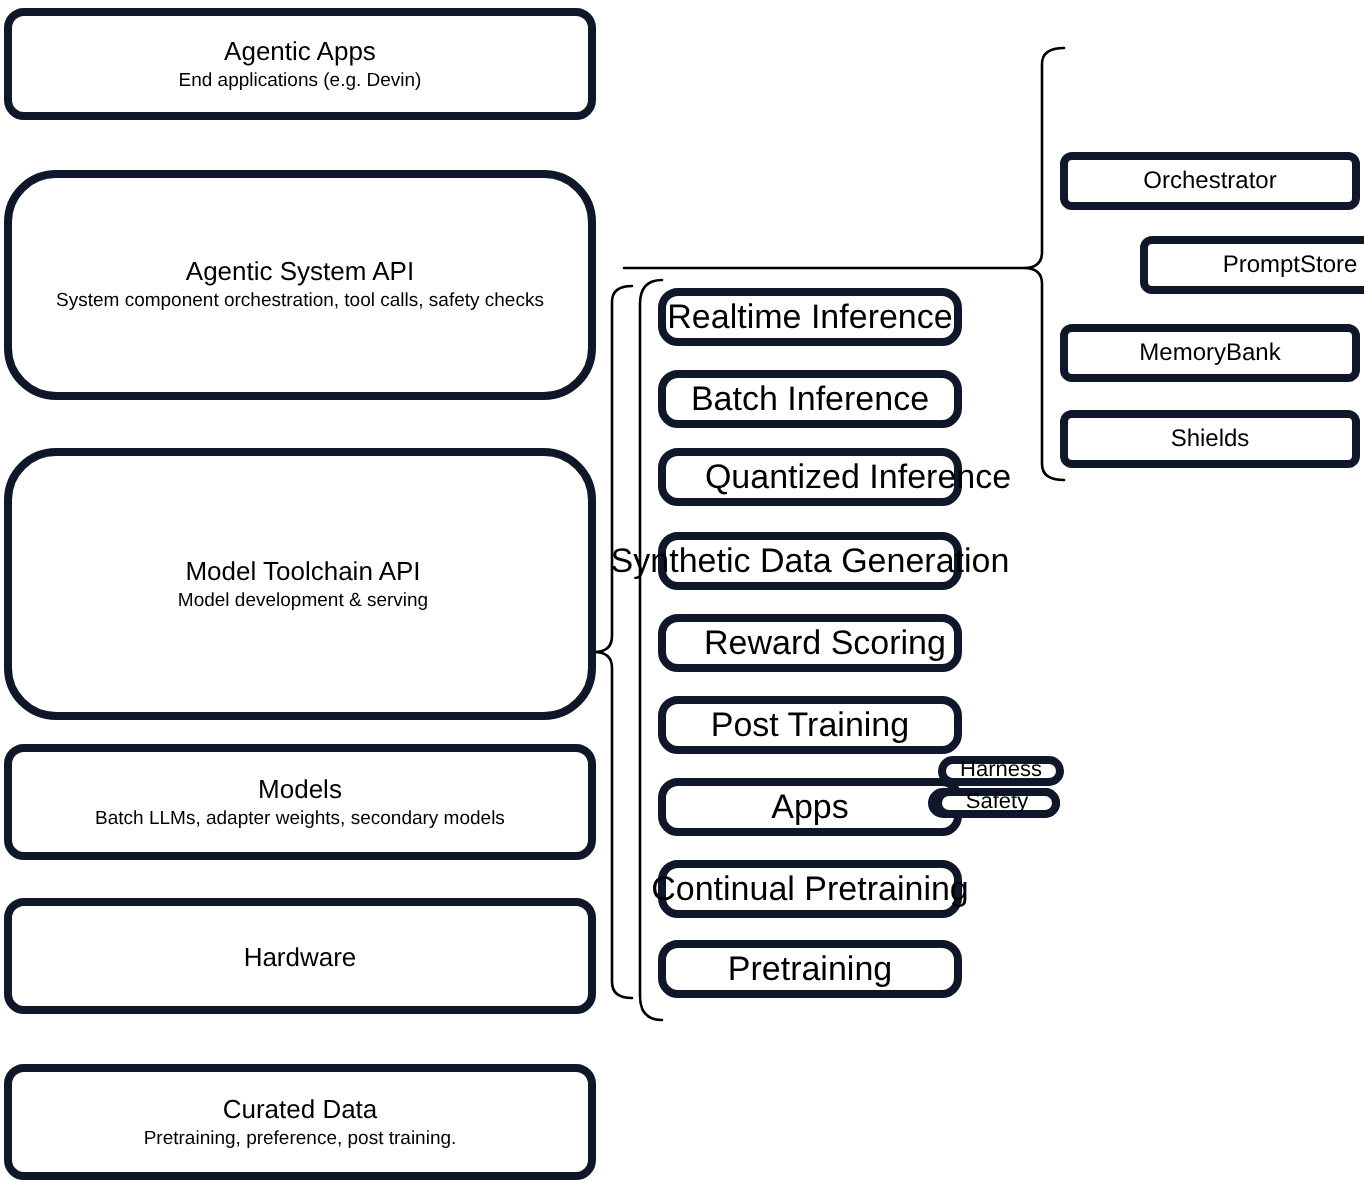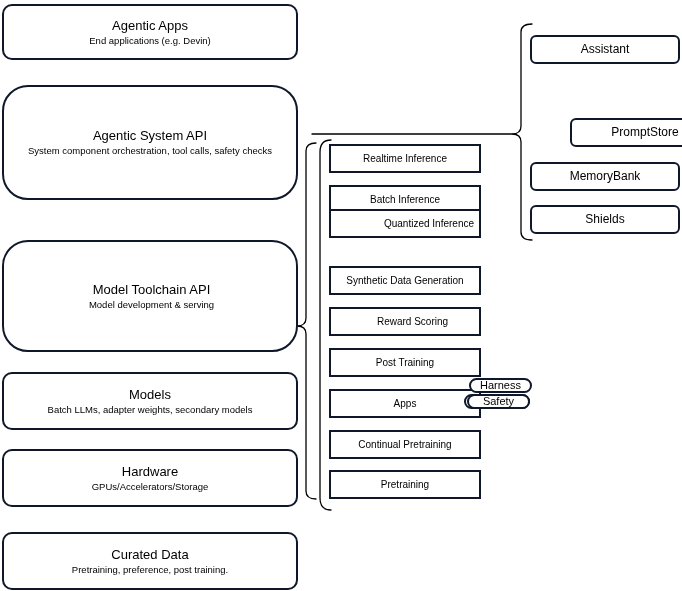--- a/index.html
+++ b/index.html
@@ -2,28 +2,28 @@
 <html><head>
 <meta charset="utf-8">
 <style>
   html,body{margin:0;padding:0;background:#ffffff;}
   #canvas{
     position:relative;width:682px;height:591px;background:#ffffff;
     font-family:"Liberation Sans","DejaVu Sans",sans-serif;color:#000;overflow:hidden;
   }
   svg.wires{position:absolute;left:0;top:0;width:682px;height:591px;z-index:1;}
   .node{
-    position:absolute;box-sizing:border-box;background:#ffffff;border:2px solid #0f172a;
+    position:absolute;box-sizing:border-box;background:#ffffff;border:4px solid #0f172a;
     display:flex;align-items:center;justify-content:center;text-align:center;z-index:2;
   }
   .stackbox{flex-direction:column;border-radius:10px;left:2px;width:296px;padding:2px 10px;}
   .stackbox.api{border-radius:26px;}
   .stackbox .title{font-size:13px;line-height:17px;display:block;}
   .stackbox .subtitle{font-size:9.5px;line-height:14px;display:block;}
-  .midbox{left:329px;width:152px;height:29px;border-radius:0;font-size:10px;line-height:27px;white-space:nowrap;}
+  .midbox{left:329px;width:152px;height:29px;border-radius:10px;font-size:17px;line-height:27px;white-space:nowrap;}
   .rightbox{left:530px;width:150px;height:29px;border-radius:6px;font-size:12px;line-height:27px;white-space:nowrap;}
   .pill{height:15px;border-radius:8px;font-size:11px;line-height:13px;z-index:3;white-space:nowrap;}
 </style>
 </head>
 <body>
 
 <div id="canvas">
 
   <svg class="wires" viewBox="0 0 682 591" fill="none" stroke="#000000" stroke-width="1.3" stroke-linecap="round">
     <path d="M 312,134 L 512,134"></path>
@@ -33,49 +33,48 @@
   </svg>
 
   <div class="node stackbox" style="top:4px;height:56px;">
     <span class="title">Agentic Apps</span>
     <span class="subtitle">End applications (e.g. Devin)</span>
   </div>
   <div class="node stackbox api" style="top:85px;height:115px;">
     <span class="title">Agentic System API</span>
     <span class="subtitle">System component orchestration, tool calls, safety checks</span>
   </div>
-  <div class="node stackbox api" style="top:240px;height:112px;padding-left:13px;">
+  <div class="node stackbox api" style="top:224px;height:136px;padding-left:13px;">
     <span class="title">Model Toolchain API</span>
     <span class="subtitle">Model development &amp; serving</span>
   </div>
   <div class="node stackbox" style="top:372px;height:58px;">
     <span class="title">Models</span>
     <span class="subtitle">Batch LLMs, adapter weights, secondary models</span>
   </div>
   <div class="node stackbox" style="top:449px;height:58px;">
     <span class="title">Hardware</span>
-    <span class="subtitle">GPUs/Accelerators/Storage</span>
   </div>
   <div class="node stackbox" style="top:532px;height:58px;">
     <span class="title">Curated Data</span>
     <span class="subtitle">Pretraining, preference, post training.</span>
   </div>
 
   <div class="node midbox" style="top:144px;">Realtime Inference</div>
   <div class="node midbox" style="top:185px;">Batch Inference</div>
-  <div class="node midbox" style="top:209px;padding-left:48px;">Quantized Inference</div>
+  <div class="node midbox" style="top:224px;padding-left:48px;">Quantized Inference</div>
   <div class="node midbox" style="top:266px;">Synthetic Data Generation</div>
   <div class="node midbox" style="top:307px;padding-left:15px;">Reward Scoring</div>
   <div class="node midbox" style="top:348px;">Post Training</div>
   <div class="node midbox" style="top:389px;">Apps</div>
   <div class="node midbox" style="top:430px;">Continual Pretraining</div>
   <div class="node midbox" style="top:470px;">Pretraining</div>
 
   <div class="node pill" style="left:469px;top:378px;width:63px;">Harness</div>
   <div class="node pill" style="left:464px;top:394px;width:66px;">EvalData</div>
   <div class="node pill" style="left:467px;top:394px;width:63px;">Safety</div>
 
-  <div class="node rightbox" style="top:35px;">Assistant</div>
+  <div class="node rightbox" style="top:76px;">Orchestrator</div>
   <div class="node rightbox" style="top:118px;margin-left:40px;">PromptStore</div>
   <div class="node rightbox" style="top:162px;">MemoryBank</div>
   <div class="node rightbox" style="top:205px;">Shields</div>
 
 </div>
 
 </body></html>

